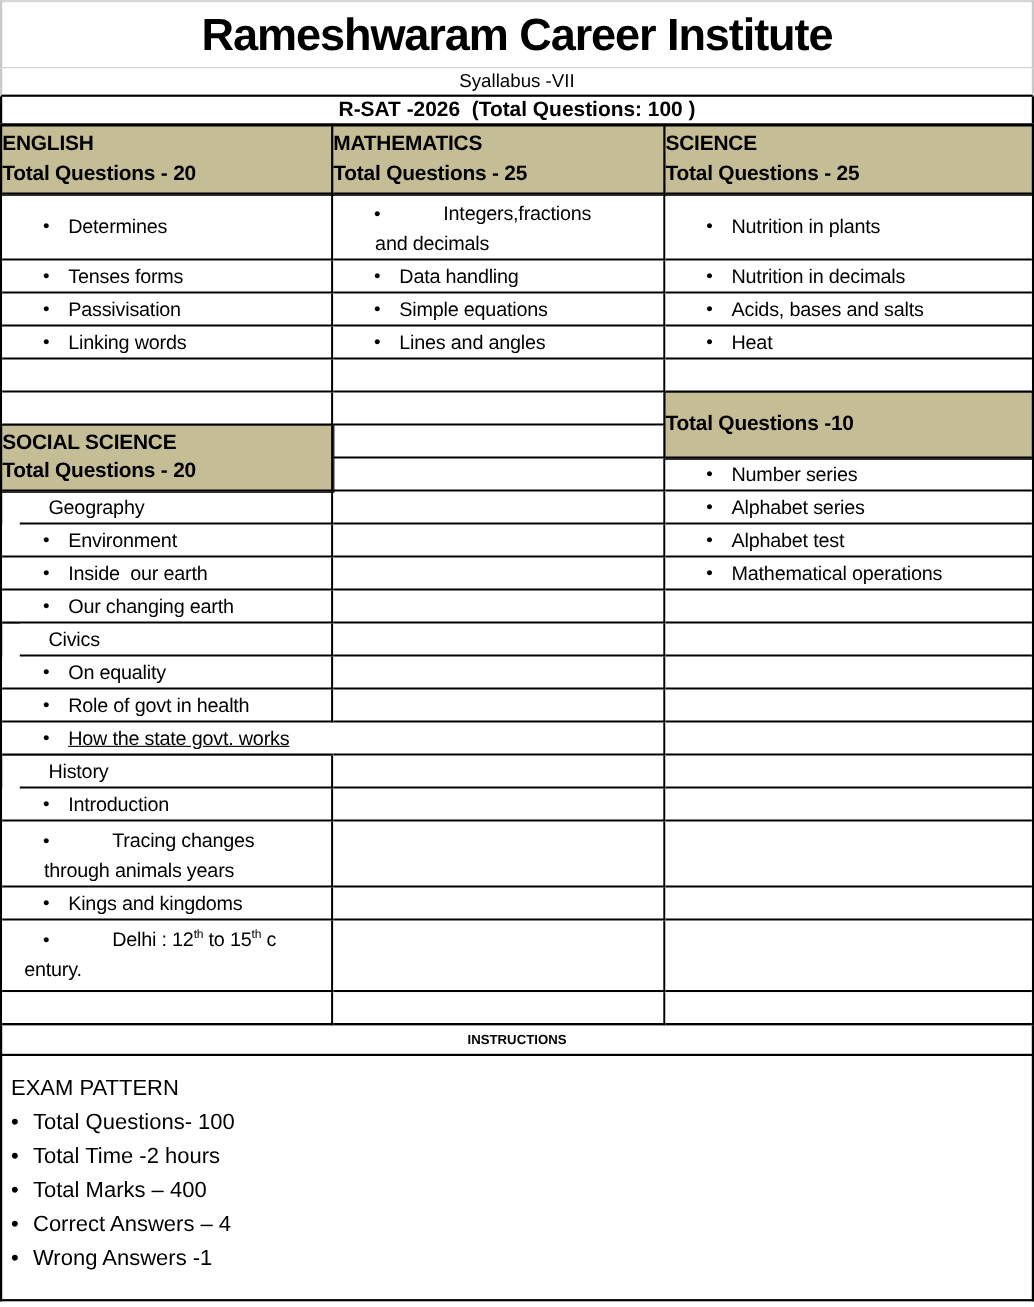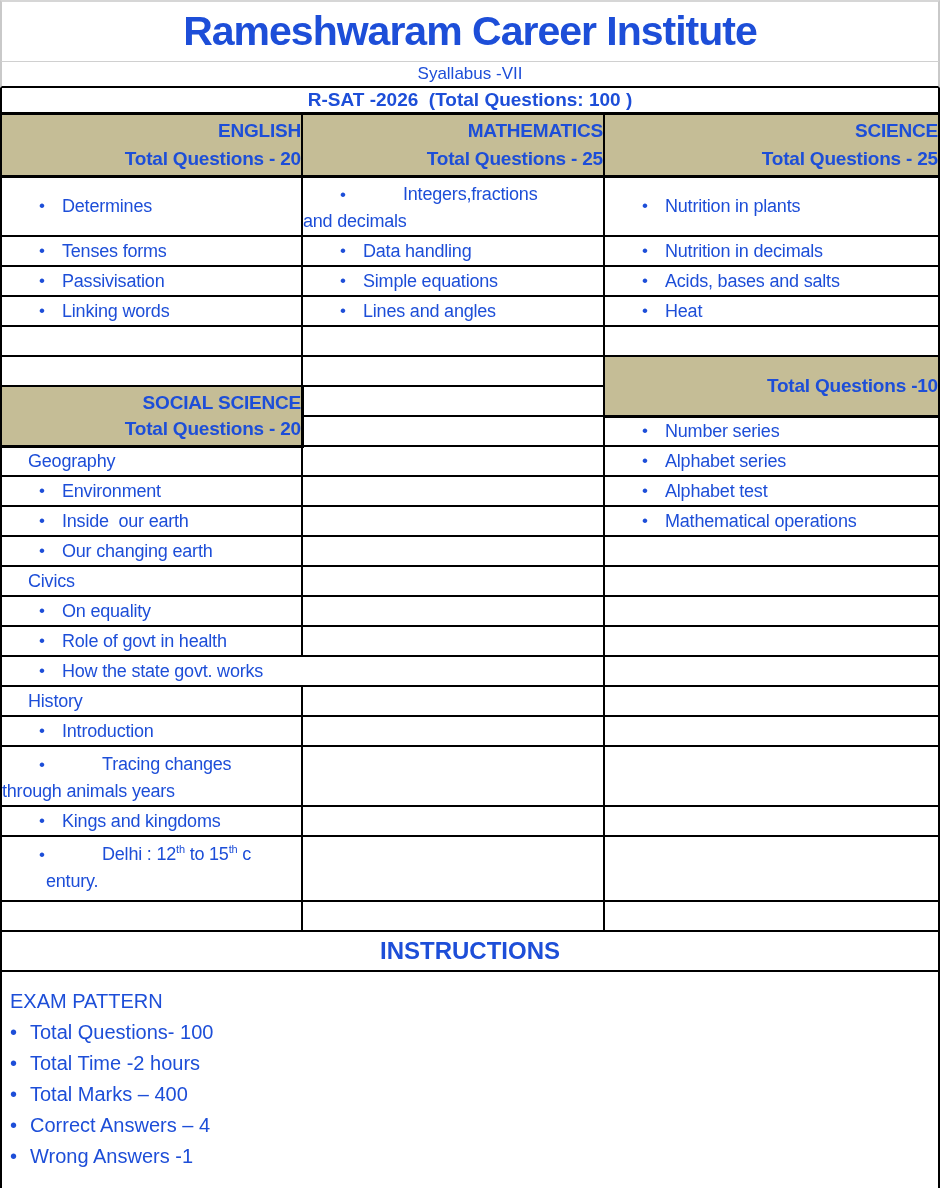--- a/index.html
+++ b/index.html
@@ -1,18 +1,18 @@
 <!DOCTYPE html>
 <html><head>
 <meta charset="utf-8">
 <style>
   html,body{margin:0;padding:0;background:#ffffff;}
   .page{
     width:940px;height:1188px;background:#fff;position:relative;
-    font-family:"Liberation Sans",sans-serif;color:#1d4ed8;box-sizing:border-box;
+    font-family:"Liberation Sans",sans-serif;color:#000000;box-sizing:border-box;
   }
   
   .title-row{
     height:62px;box-sizing:border-box;display:flex;align-items:center;justify-content:center;
     border-top:2px solid #d6d6d6;border-left:2px solid #c9c9c9;border-right:2px solid #c9c9c9;
     border-bottom:1.5px solid #d0d0d0;
   }
   .title-row .t{font-size:41px;font-weight:700;letter-spacing:-1px;}
   .sub-row{
     height:26px;box-sizing:border-box;display:flex;align-items:center;justify-content:center;
@@ -33,40 +33,40 @@
     grid-template-rows:62px 60px 30px 30px 30px 30px 30px 30px 30px 30px 30px 30px 30px 30px 30px 30px 30px 30px 30px 60px 30px 65px 30px;
   }
   .cell{
     box-sizing:border-box;border-right:2px solid #000;border-bottom:2px solid #000;
     font-size:18px;letter-spacing:-0.2px;display:flex;align-items:center;
     white-space:pre-wrap;overflow:visible;background:#fff;position:relative;
   }
   .c3{border-right:none;}
   .hdr{
     background:#c5bd96;box-shadow:0 0 0 1px #000;z-index:2;
-    flex-direction:column;justify-content:space-evenly;align-items:stretch;text-align:right;
+    flex-direction:column;justify-content:space-evenly;align-items:stretch;text-align:left;
     font-weight:700;font-size:19px;letter-spacing:-0.2px;
   }
   .span2{grid-row:span 2;}
   .b{padding-left:60px;}
   .b::before{content:"•";position:absolute;left:37px;top:50%;transform:translateY(-50%);font-size:17px;}
-  .lbl{padding-left:26px;}
+  .lbl{padding-left:26px;margin-left:16px;}
   .ml{flex-direction:column;align-items:stretch;justify-content:flex-start;padding-top:4px;line-height:27px;}
   .ml .l1{position:relative;padding-left:100px;}
   .ml .l1::before{content:"•";position:absolute;left:37px;font-size:17px;}
-  .ml .l2{}
-  .ml .l2.tight{padding-left:44px;}
-  .nowrap{white-space:nowrap;}
+  .ml .l2{padding-left:38px;}
+  .ml .l2.tight{padding-left:20px;}
+  .nowrap{white-space:nowrap;text-decoration:underline;}
   .no-br{border-right:none;z-index:3;}
   sup{font-size:11px;vertical-align:super;line-height:0;}
   
   .instr-row{
-    height:40px;box-sizing:border-box;display:flex;align-items:center;justify-content:center;
+    height:28px;box-sizing:border-box;display:flex;align-items:center;justify-content:center;
     border-left:2px solid #000;border-right:2px solid #000;border-bottom:2px solid #000;
-    font-weight:700;font-size:24px;
+    font-weight:700;font-size:12px;
   }
   .instr-body{
     height:223px;box-sizing:border-box;
     border-left:2px solid #000;border-right:2px solid #000;border-bottom:2.5px solid #000;
     padding:14px 0 0 8px;font-size:20px;line-height:31px;
   }
   .instr-body .bullet{position:relative;padding-left:20px;}
   .instr-body .bullet::before{content:"•";position:absolute;left:0;top:0;}
 </style>
 </head>

